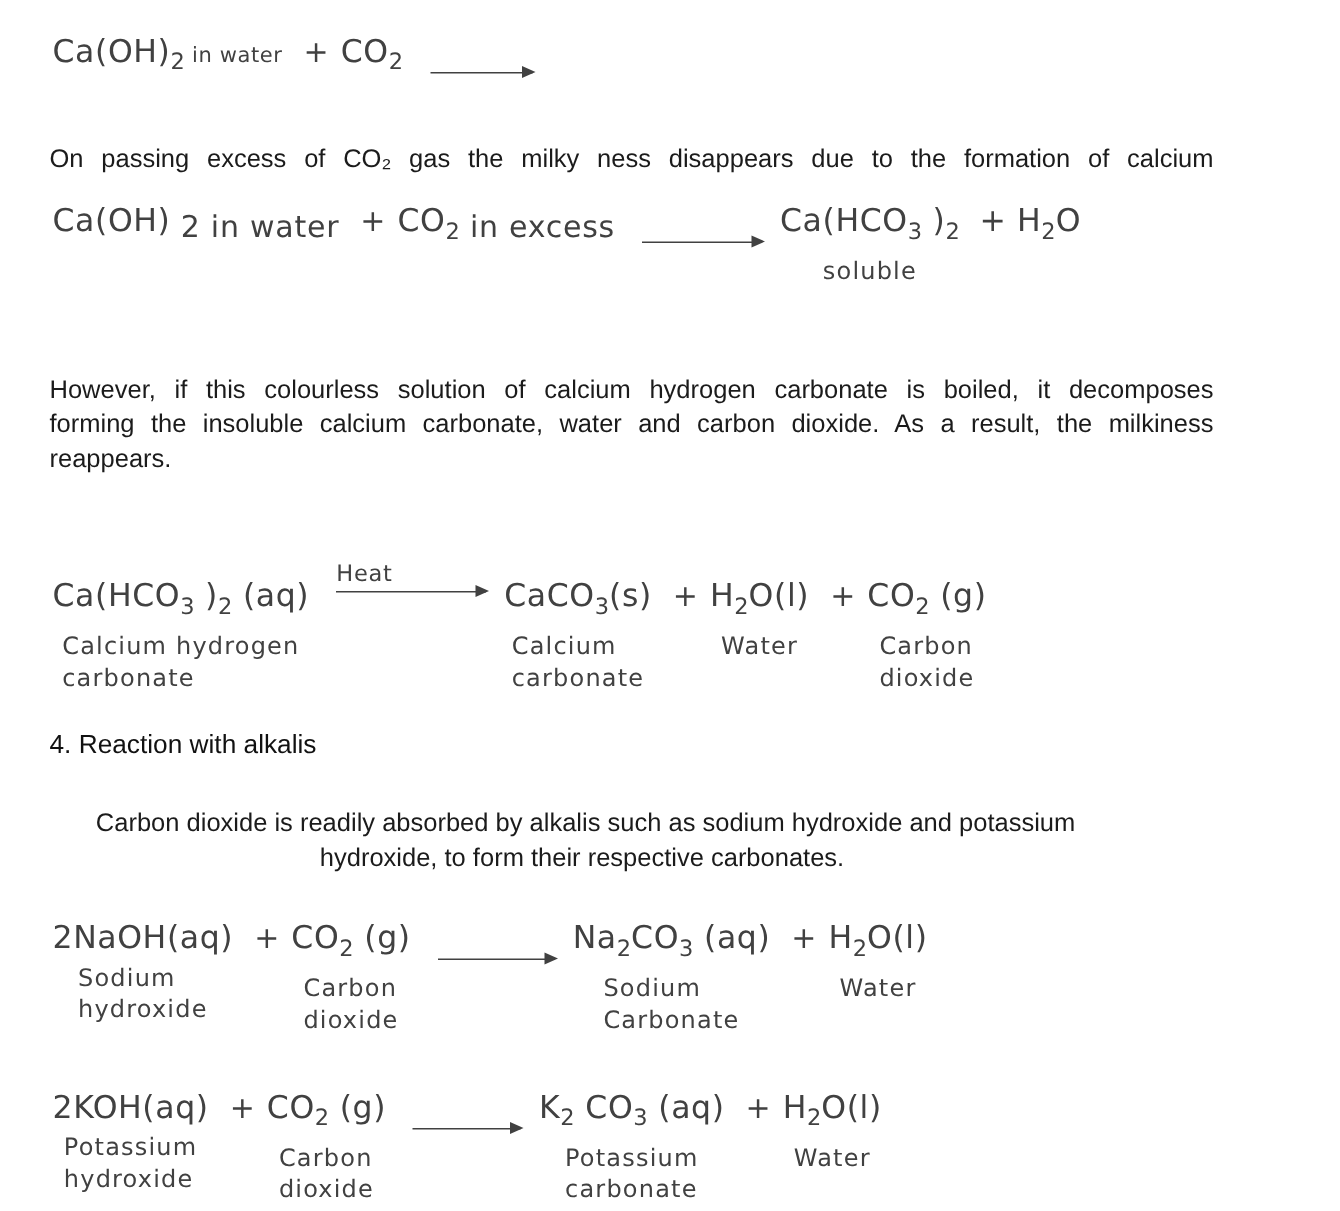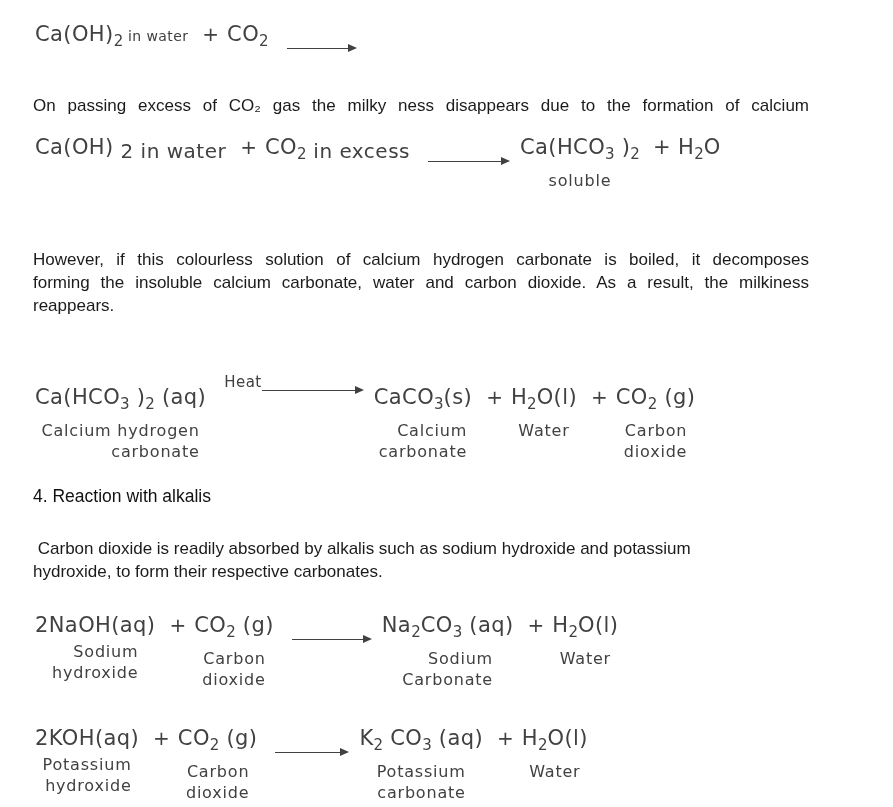--- a/index.html
+++ b/index.html
@@ -22,21 +22,21 @@
     font-size: 17px;
     line-height: 23px;
     width: 776px;
     color: #1b1b1b;
   }
   .para .pline { white-space: pre-wrap; }
   .para .jline {
     text-align: justify;
     text-align-last: justify;
   }
-  .para-narrow { width: 710px; }
+  .para-narrow { width: 710px; text-align: center; }
   .heading {
     font-size: 17.5px;
     font-weight: normal;
     color: #111111;
   }
   
   .eq {
     font-family: "DejaVu Sans", sans-serif;
     color: #414141;
     margin-left: 2px;
@@ -66,35 +66,35 @@
     font-size: 14px;
   }
   .formula .slw {       
     font-size: 20px;
     vertical-align: -4px;
     letter-spacing: 0.5px;
   }
   .term-label {
     font-size: 16px;
     line-height: 21px;
-    text-align: right;
+    text-align: left;
     white-space: pre-line;
     letter-spacing: 0.8px;
     margin-top: 2px;
     color: #414141;
   }
   .plus {
     font-size: 20px;
     line-height: 28px;
     margin: 0 8px;
   }
   .arrow-wrap {
     display: flex;
-    flex-direction: row;
-    align-items: flex-end;
+    flex-direction: column;
+    align-items: flex-start;
     margin: 13px 12px;
   }
   .arrow-wrap.with-label { margin-top: -9px; }
   .arrow-label {
     font-size: 15px;
     line-height: 17px;
     letter-spacing: 0.5px;
   }
   .arrow-line {
     position: relative;

